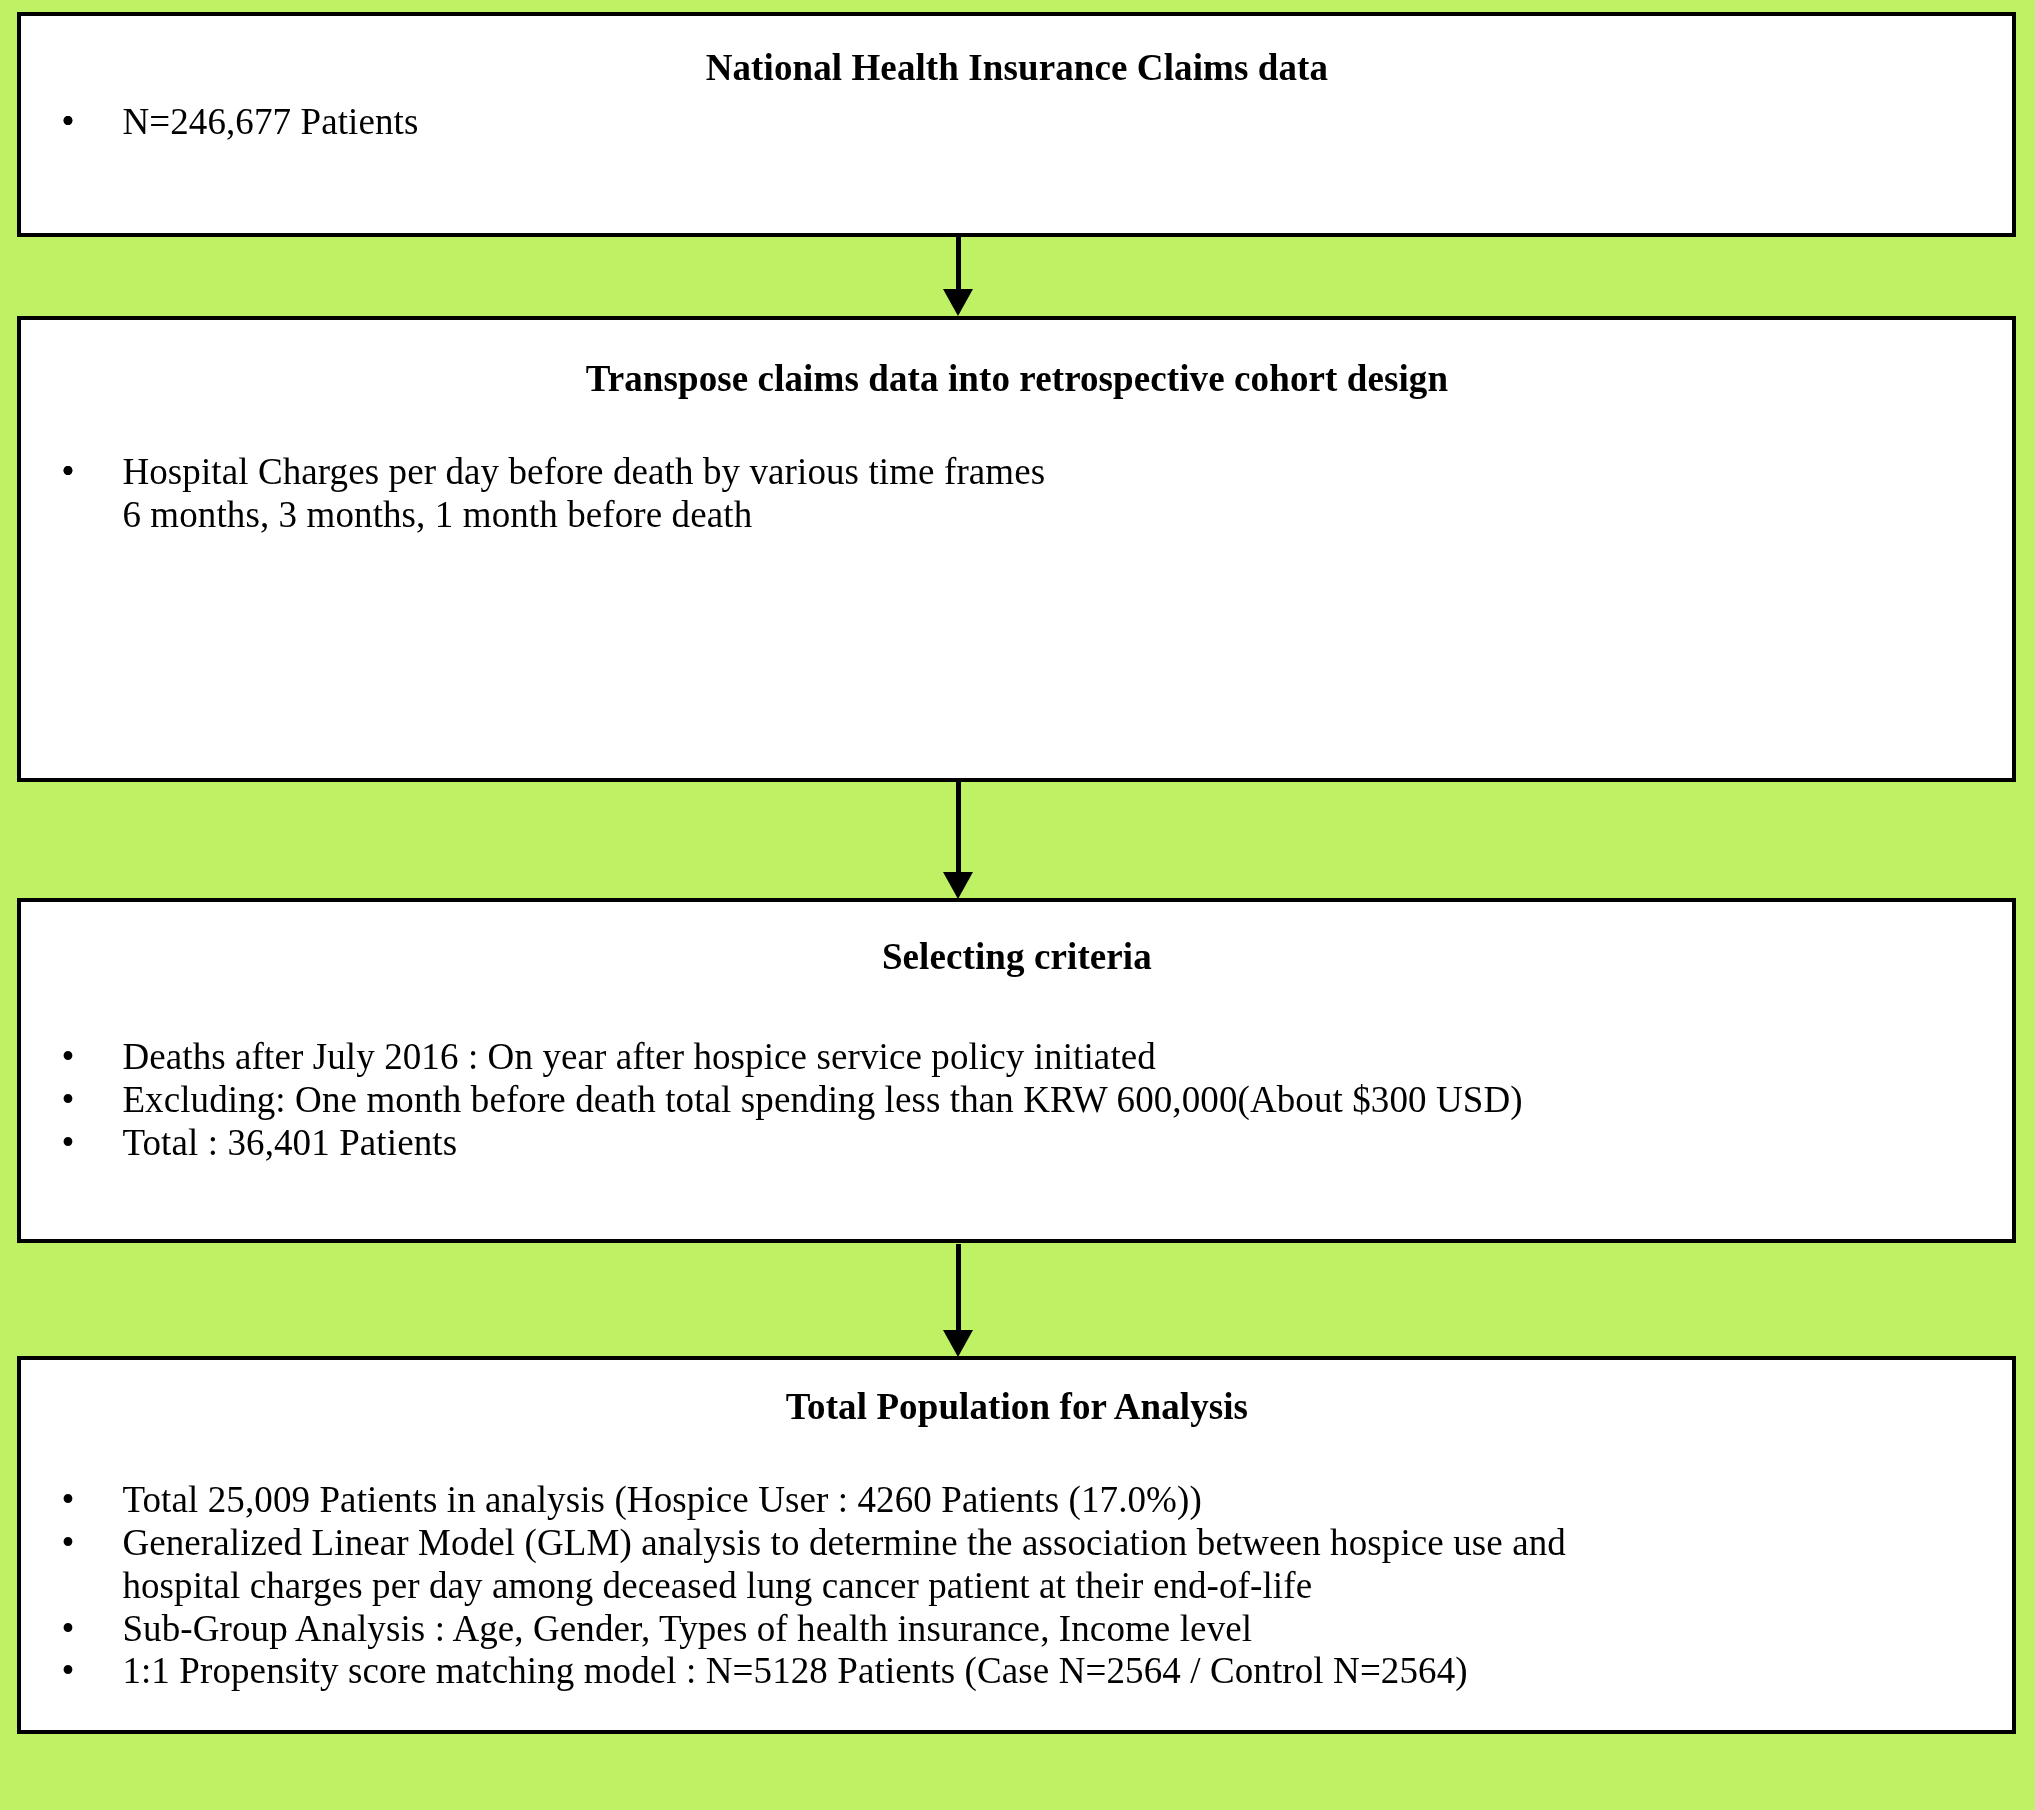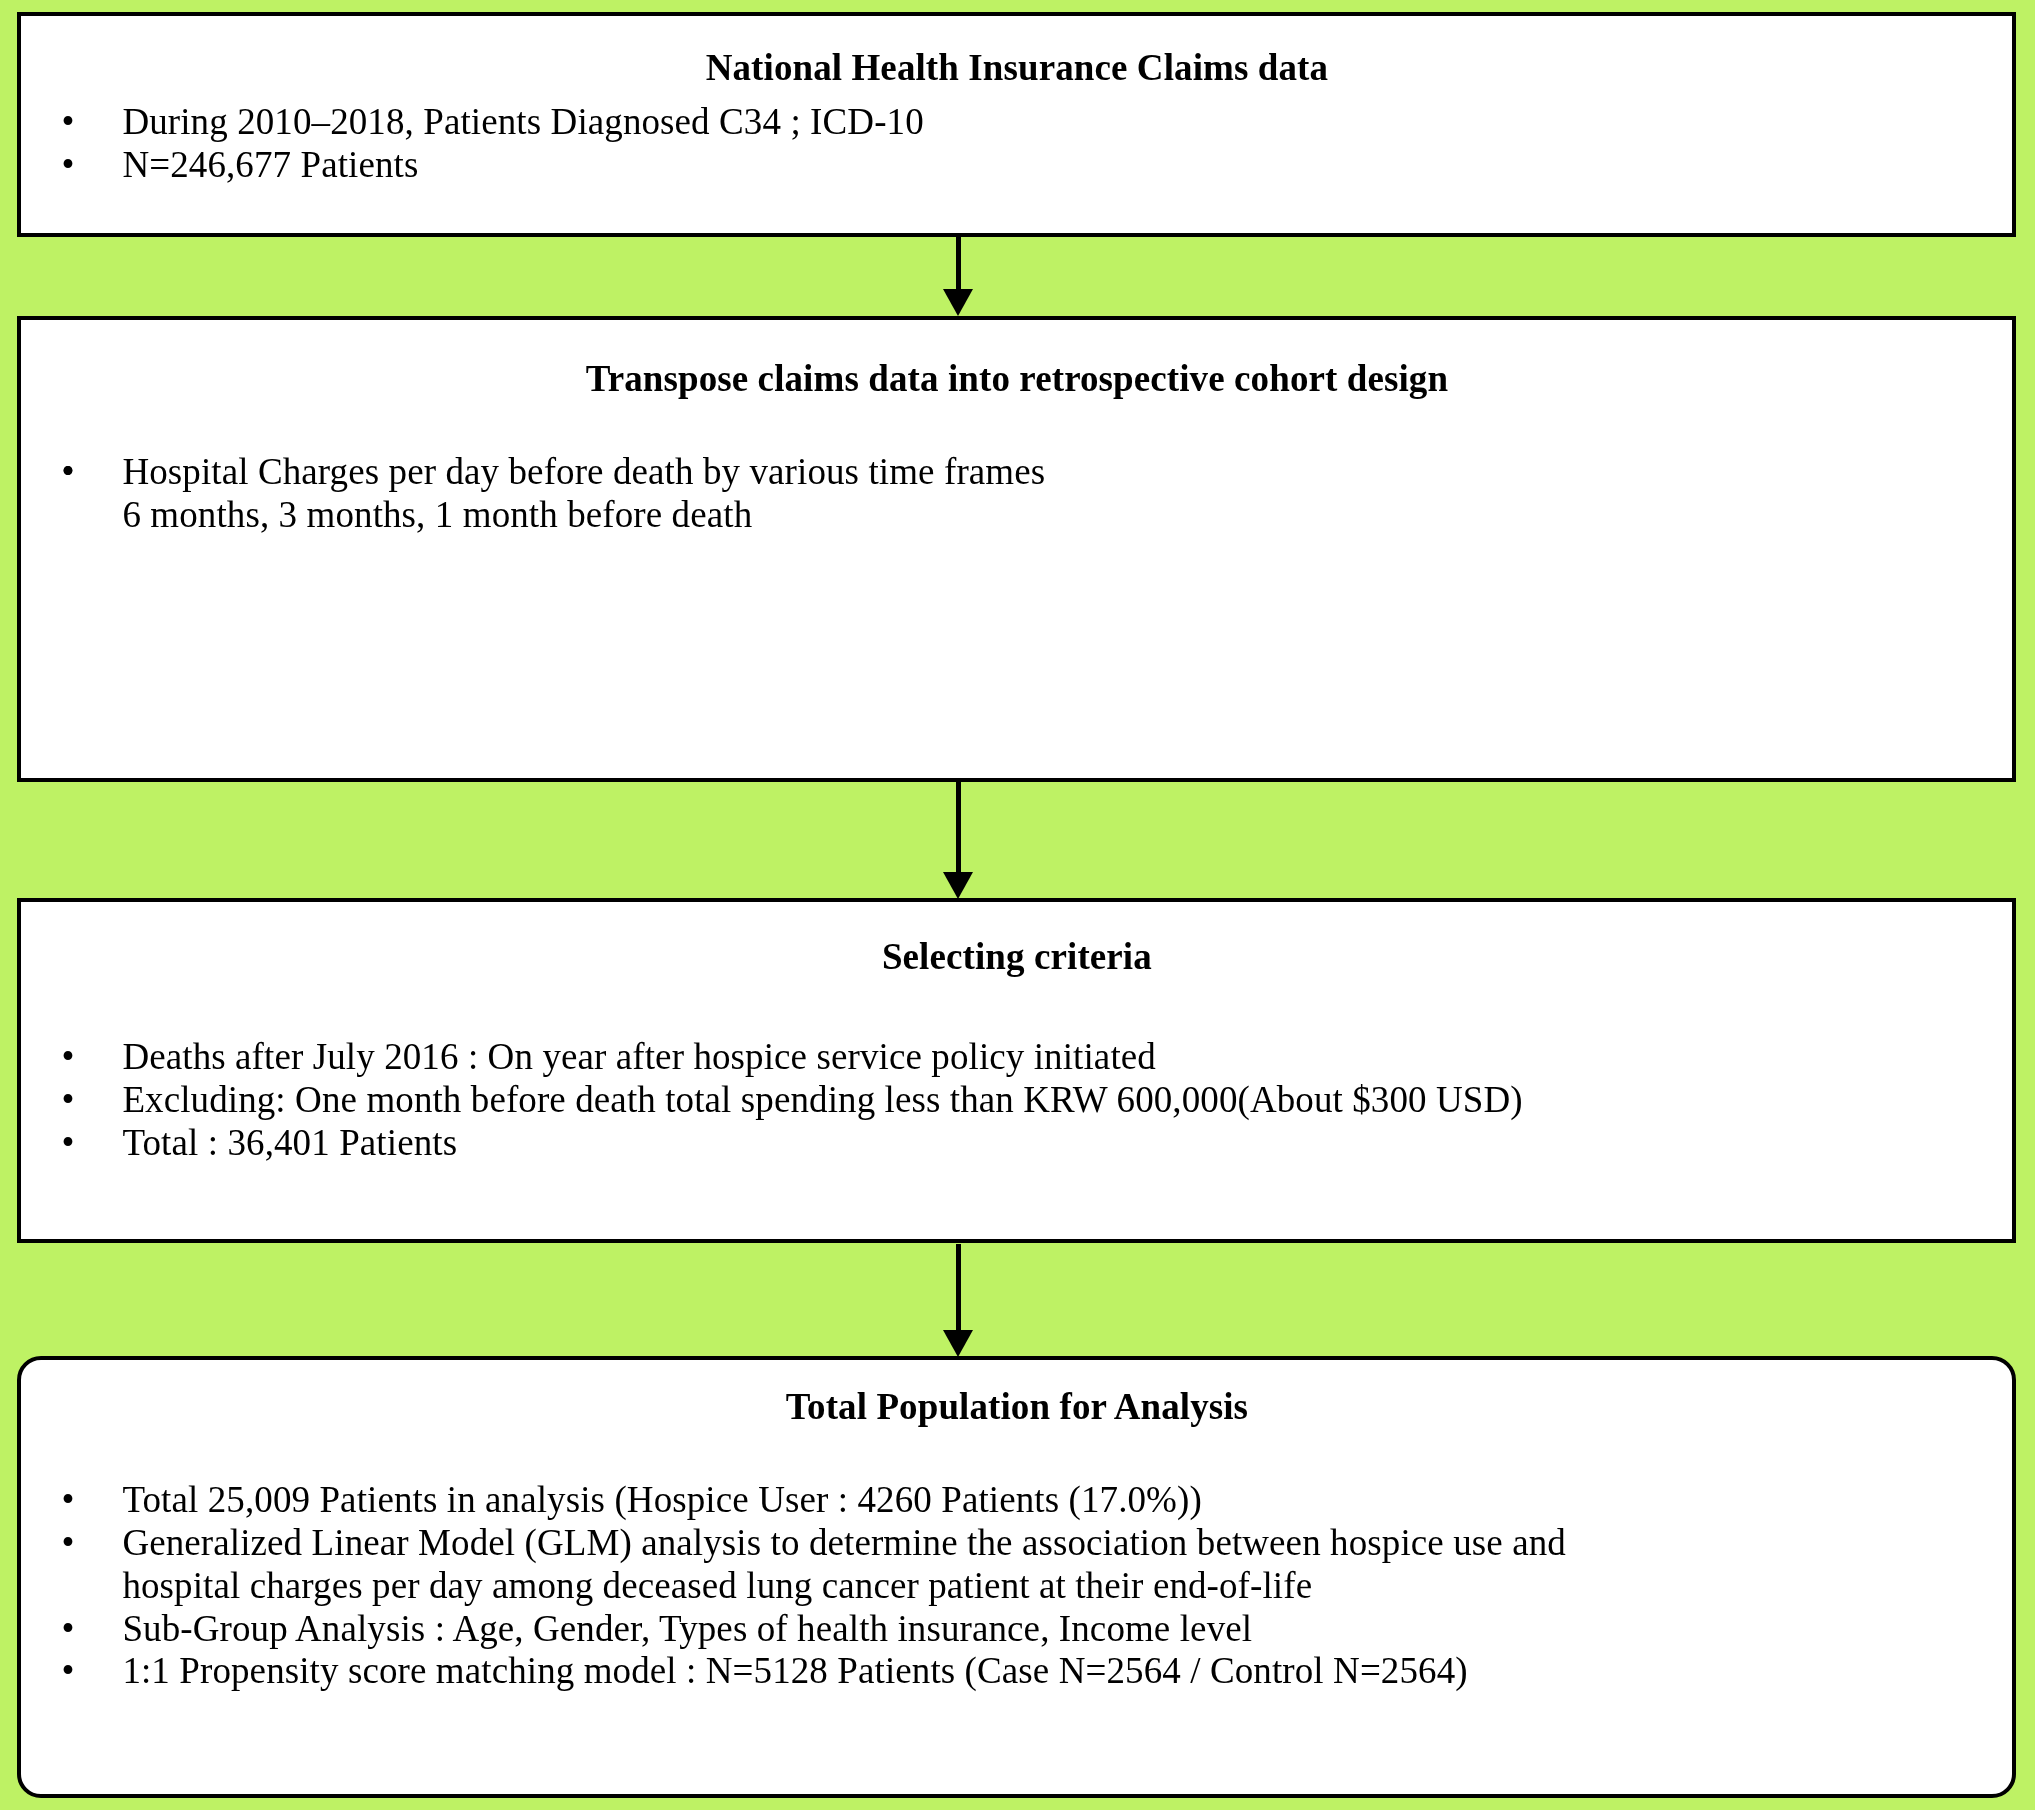--- a/index.html
+++ b/index.html
@@ -60,21 +60,21 @@
 
   .bullet-subline {
     display: block;
     font-family: Liberation Serif, serif;
   }
 
   
   #box-1 { top: 11.6px;   height: 225px; }
   #box-2 { top: 316px;  height: 466px; }
   #box-3 { top: 898px; height: 345px; }
-  #box-4 { top: 1356px; height: 442px; border-radius: 24px; }
+  #box-4 { top: 1356px; height: 378px; }
 
   #box-1 .box-title { margin-top: 33px; }
   #box-1 .bullet-list { margin-top: 14px; }
 
   #box-2 .box-title { margin-top: 40px; }
   #box-2 .bullet-list { margin-top: 52px; }
 
   #box-3 .box-title { margin-top: 36px; }
   #box-3 .bullet-list { margin-top: 59px; }
 
@@ -119,21 +119,20 @@
 </head>
 <body>
 
 <div id="canvas">
 
   <div class="flow-box" id="box-1">
     <div class="box-title">National Health Insurance Claims data</div>
     <ul class="bullet-list">
       <li class="bullet-item">
         <span class="bullet-marker">•</span>
-        <span>During 2010–2018, Patients Diagnosed C34 ; ICD-10</span>
       </li>
       <li class="bullet-item">
         <span class="bullet-marker">•</span>
         <span>N=246,677 Patients</span>
       </li>
     </ul>
   </div>
 
   <div class="arrow" id="arrow-1">
     <div class="arrow-shaft"></div>

